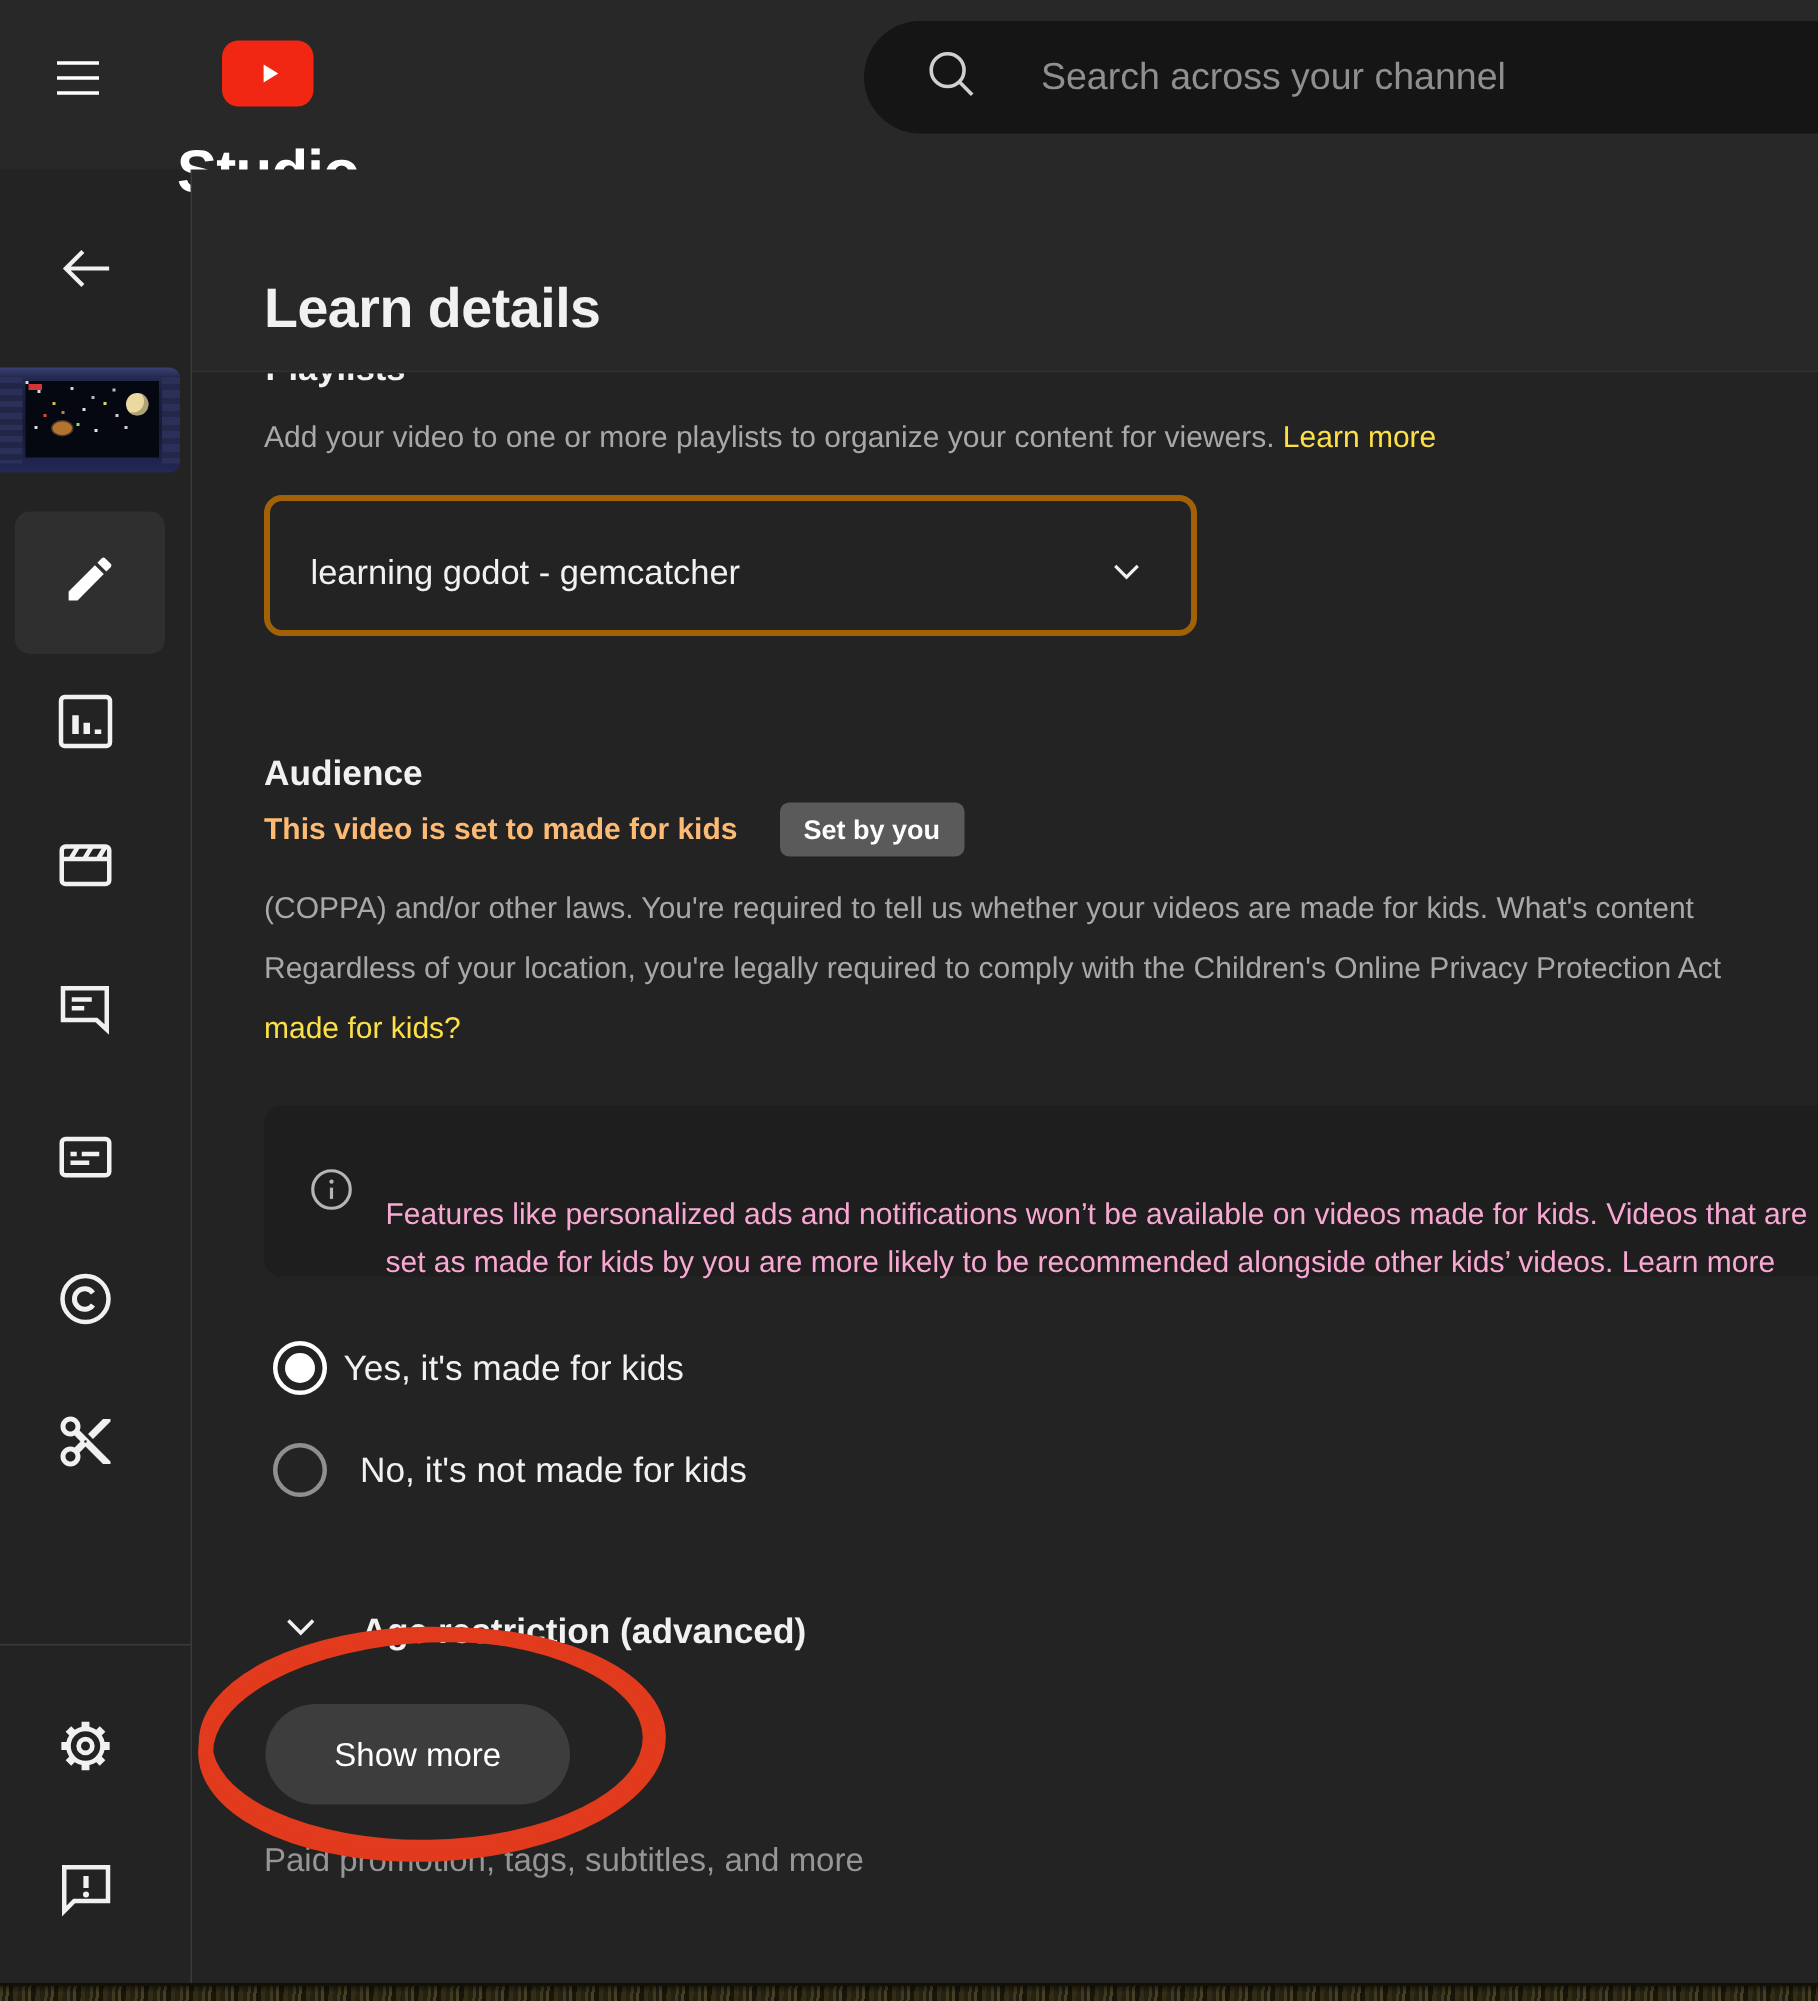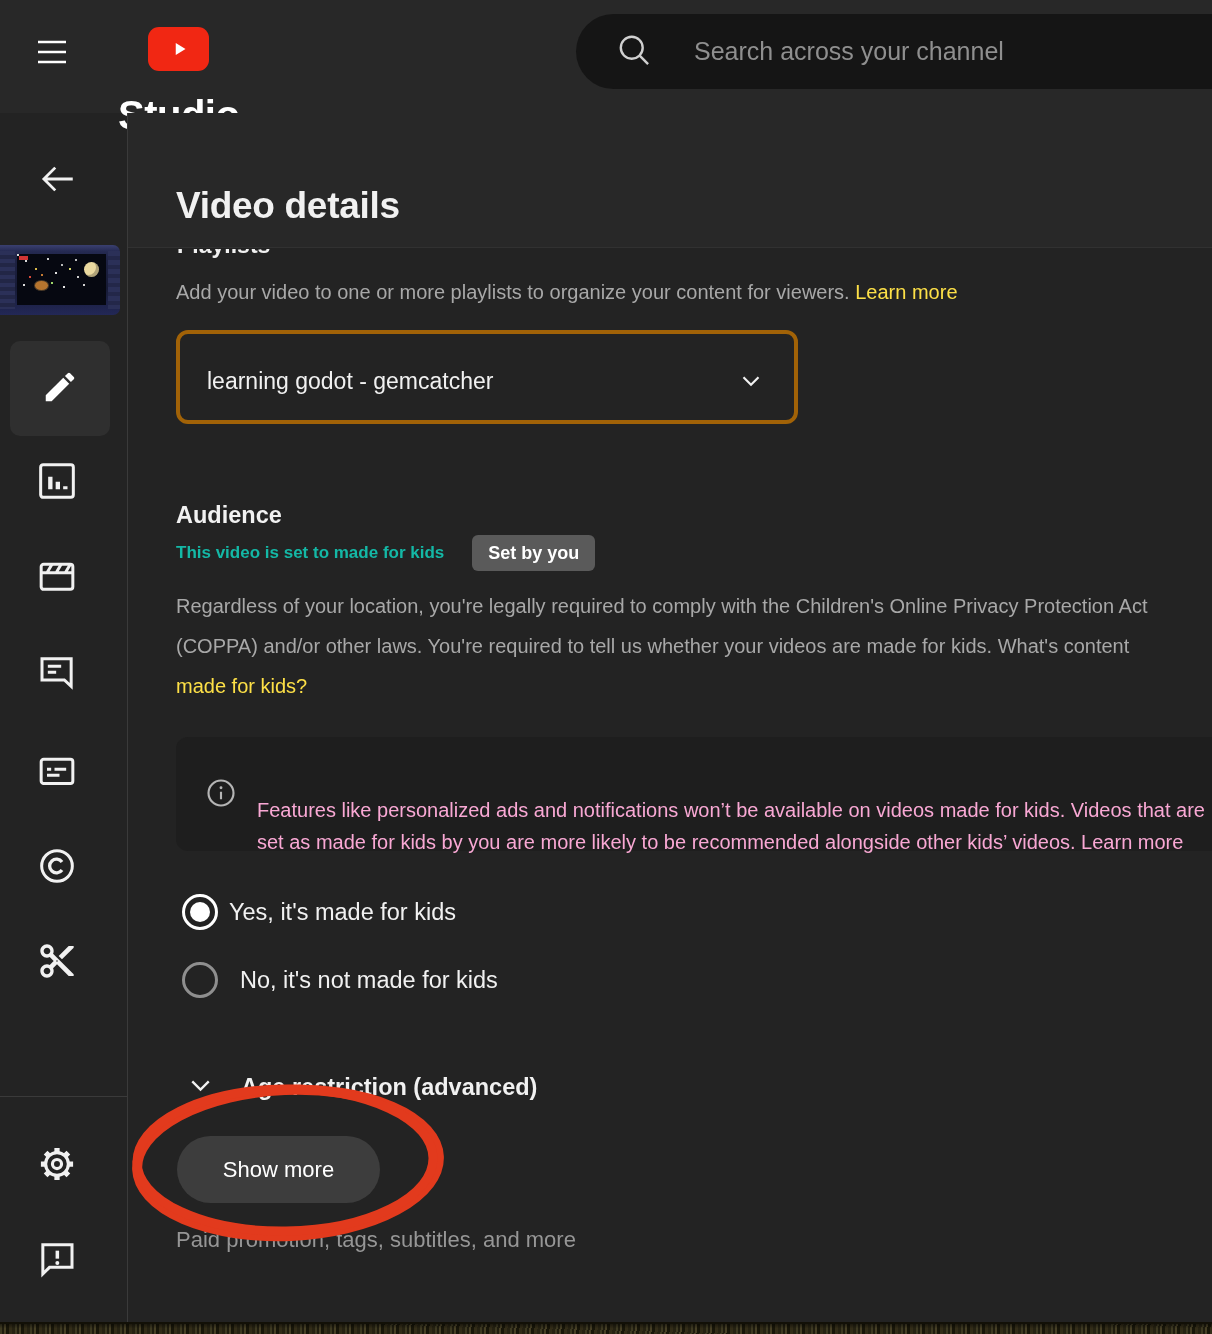--- a/index.html
+++ b/index.html
@@ -52,21 +52,21 @@
   #page-title { position:absolute; left:176px; top:160px; font-size:37px; font-weight:700; color:#f1f1f1; letter-spacing:-0.3px; }
   #clipped-heading { position:absolute; left:177px; top:249px; height:11px; width:320px; overflow:hidden; }
   #clipped-heading span { display:block; margin-top:-17px; font-size:23px; font-weight:700; color:#f1f1f1; }
   #playlists-desc { position:absolute; left:176px; top:281px; font-size:20px; color:#a8a8a8; white-space:nowrap; }
   .link { color:#fde047; text-decoration:none; cursor:pointer; }
   #playlist-select { position:absolute; left:176px; top:330px; width:622px; height:94px; border:4px solid #a16207; border-radius:12px; cursor:pointer; }
   #playlist-select .value { position:absolute; left:27px; top:0; height:94px; line-height:94px; font-size:23px; color:#f1f1f1; }
   #playlist-select .chev { position:absolute; right:28px; top:32px; }
   #audience-heading { position:absolute; left:176px; top:482px; font-size:23.5px; font-weight:700; color:#f1f1f1; }
   #status-row { position:absolute; left:176px; top:535px; height:36px; display:flex; align-items:center; }
-  #status-row .status { font-size:17px; font-weight:700; color:#14b8a6; }
+  #status-row .status { font-size:20px; font-weight:700; color:#fdba74; }
   .badge { margin-left:28px; height:36px; line-height:36px; padding:0 16px; background:#5a5a5a; border-radius:6px; font-size:18px; font-weight:700; color:#fff; }
   #legal { position:absolute; left:176px; top:586px; font-size:20px; line-height:40px; color:#a8a8a8; white-space:nowrap; }
   #info-box { position:absolute; left:176px; top:737px; width:1262px; height:114px; background:#1e1e1e; border-radius:12px; }
   #info-box .info-icon { position:absolute; left:30px; top:41px; }
   #info-box .info-text { position:absolute; left:81px; top:65px; font-size:20px; line-height:32px; color:#f9a8d4; white-space:nowrap; transform:translateY(-50%); top:89px; }
   .radio-row { position:absolute; left:182px; display:flex; align-items:center; gap:22px; cursor:pointer; }
   #radio-row-0 { top:894px;gap:11px; } #radio-row-1 { top:962px; }
   .radio { width:36px; height:36px; border-radius:50%; border:3px solid #8f8f8f; position:relative; flex:none; }
   .radio.selected { border-color:#fff; }
   .radio.selected::after { content:""; position:absolute; inset:5px; border-radius:50%; background:#fff; }
@@ -206,21 +206,21 @@
             <circle cx="12.2" cy="14.4" r="1.2" fill="#f1f1f1"></circle>
           </svg>
       </span>
     </div>
   </nav>
 
   <div id="v-divider"></div>
 
   <main>
     <div id="main-header"></div>
-    <h1 id="page-title">Video details</h1>
+    <h1 id="page-title">Learn details</h1>
 
     <div id="clipped-heading">
       <span>Playlists</span>
     </div>
 
     <div id="playlists-desc">
       <span>Add your video to one or more playlists to organize your content for viewers. </span><a class="link">Learn more</a>
     </div>
 
     <div id="playlist-select">
@@ -233,22 +233,22 @@
     </div>
 
     <h2 id="audience-heading">Audience</h2>
 
     <div id="status-row">
       <span class="status">This video is set to made for kids</span>
       <span class="badge">Set by you</span>
     </div>
 
     <div id="legal">
+      <div>(COPPA) and/or other laws. You're required to tell us whether your videos are made for kids. What's content</div>
       <div>Regardless of your location, you're legally required to comply with the Children's Online Privacy Protection Act</div>
-      <div>(COPPA) and/or other laws. You're required to tell us whether your videos are made for kids. What's content</div>
       <div><a class="link">made for kids?</a></div>
     </div>
 
     <div id="info-box">
       <span class="info-icon">
         <svg viewBox="0 0 24 24" width="30" height="30">
             <circle cx="12" cy="12" r="10" stroke="#b5b5b5" stroke-width="1.7" fill="none"></circle>
             <path d="M12 11v6" stroke="#b5b5b5" stroke-width="1.7"></path>
             <circle cx="12" cy="7.8" r="1.15" fill="#b5b5b5"></circle>
           </svg>

